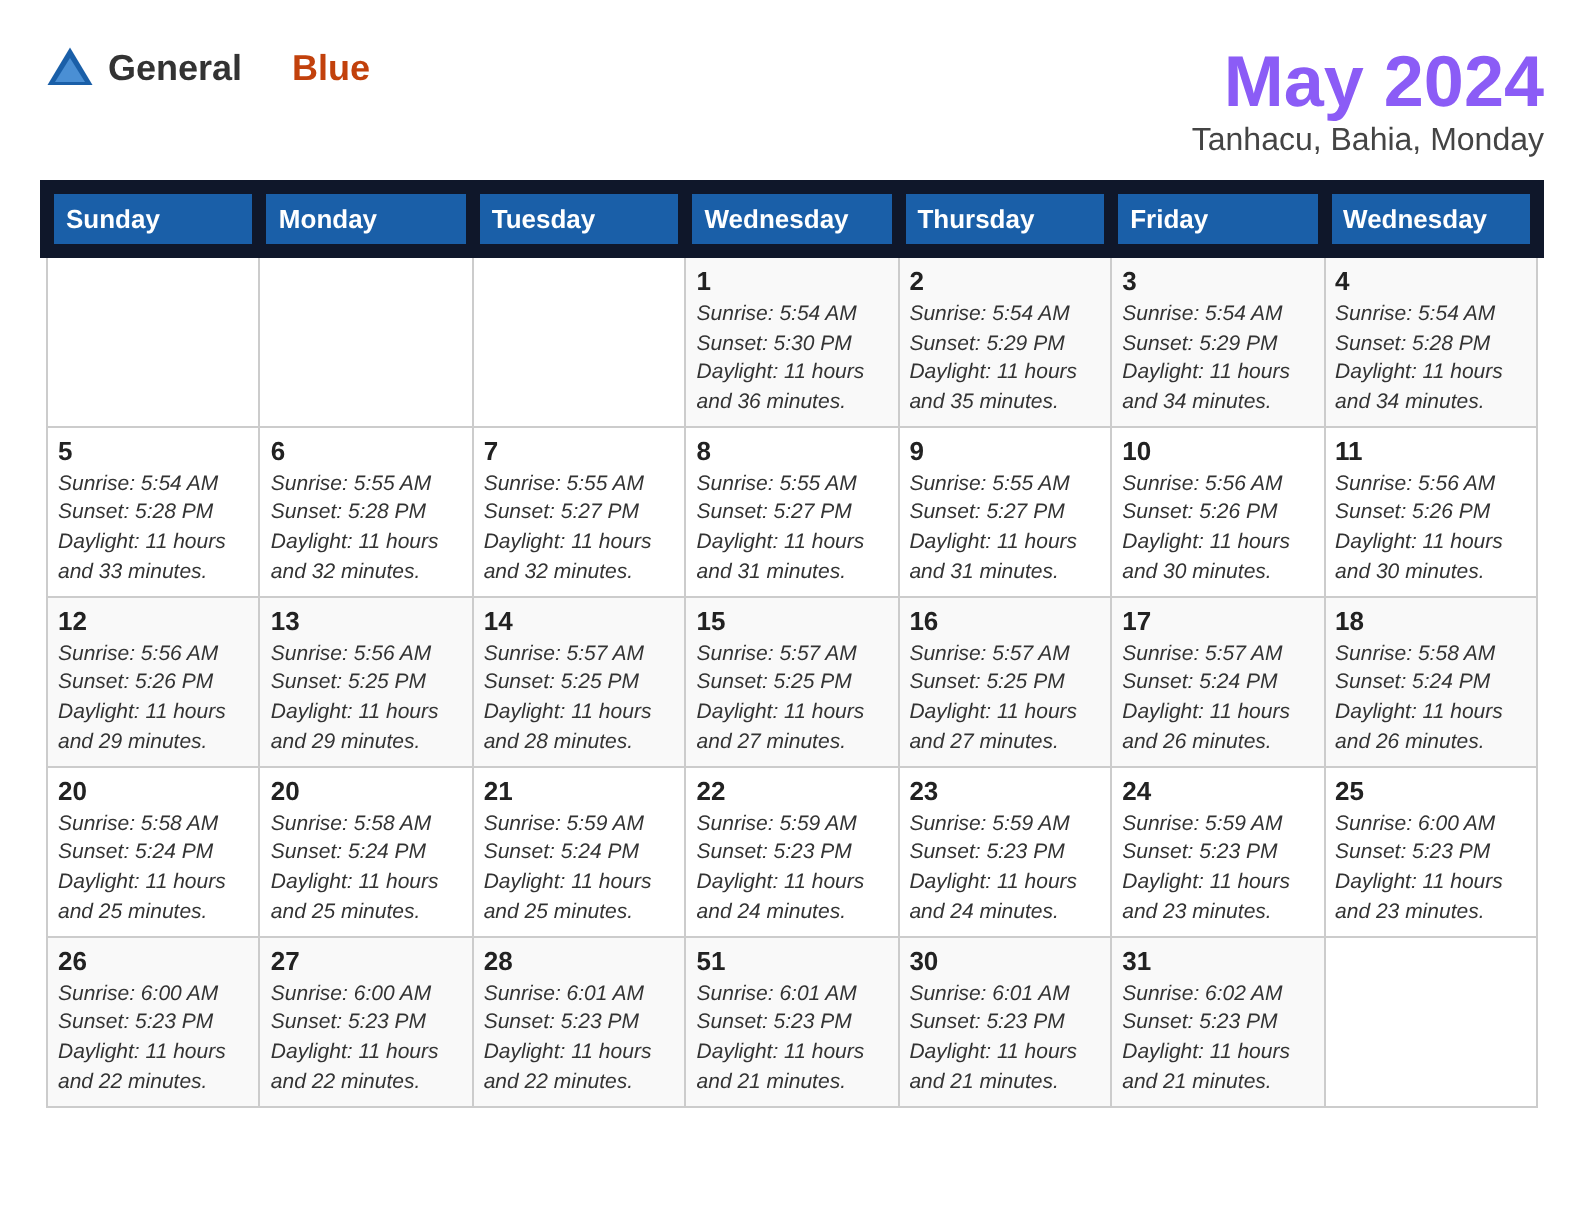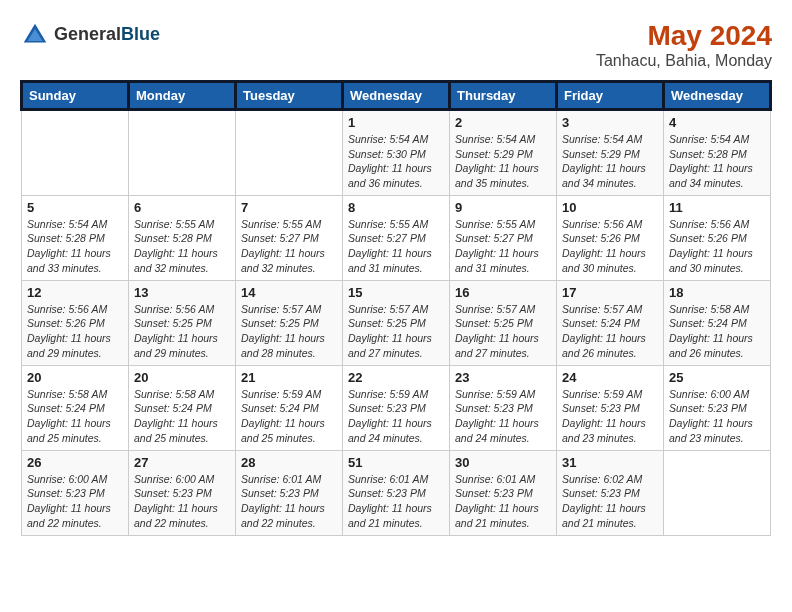--- a/index.html
+++ b/index.html
@@ -26,50 +26,51 @@
       line-height: 1.1;
     }
     .logo-general {
       font-size: 18px;
       font-weight: bold;
       color: #333;
     }
     .logo-blue {
       font-size: 18px;
       font-weight: bold;
-      color: #0c4a6e;
+      color: #c2410c;
+      margin-left: 25px;
     }
     .logo-icon {
       width: 30px;
       height: 30px;
     }
     .title-block {
       text-align: right;
     }
     .month-year {
-      font-size: 28px;
+      font-size: 36px;
       font-weight: bold;
-      color: #c2410c;
+      color: #8b5cf6;
     }
     .location {
       font-size: 16px;
       color: #444;
     }
     .calendar {
       width: 100%;
       border-collapse: collapse;
       table-layout: fixed;
     }
     .calendar thead th {
       background-color: #1a5fa8;
       color: #fff;
       text-align: left;
       padding: 5px 6px;
       font-size: 13px;
-      border: 3px solid #0f172a;
+      border: 7px solid #0f172a;
     }
     .calendar tbody td {
       vertical-align: top;
       border: 1px solid #ccc;
       padding: 4px 5px;
       font-size: 11px;
       color: #333;
       height: 85px;
       background: #fff;
     }

